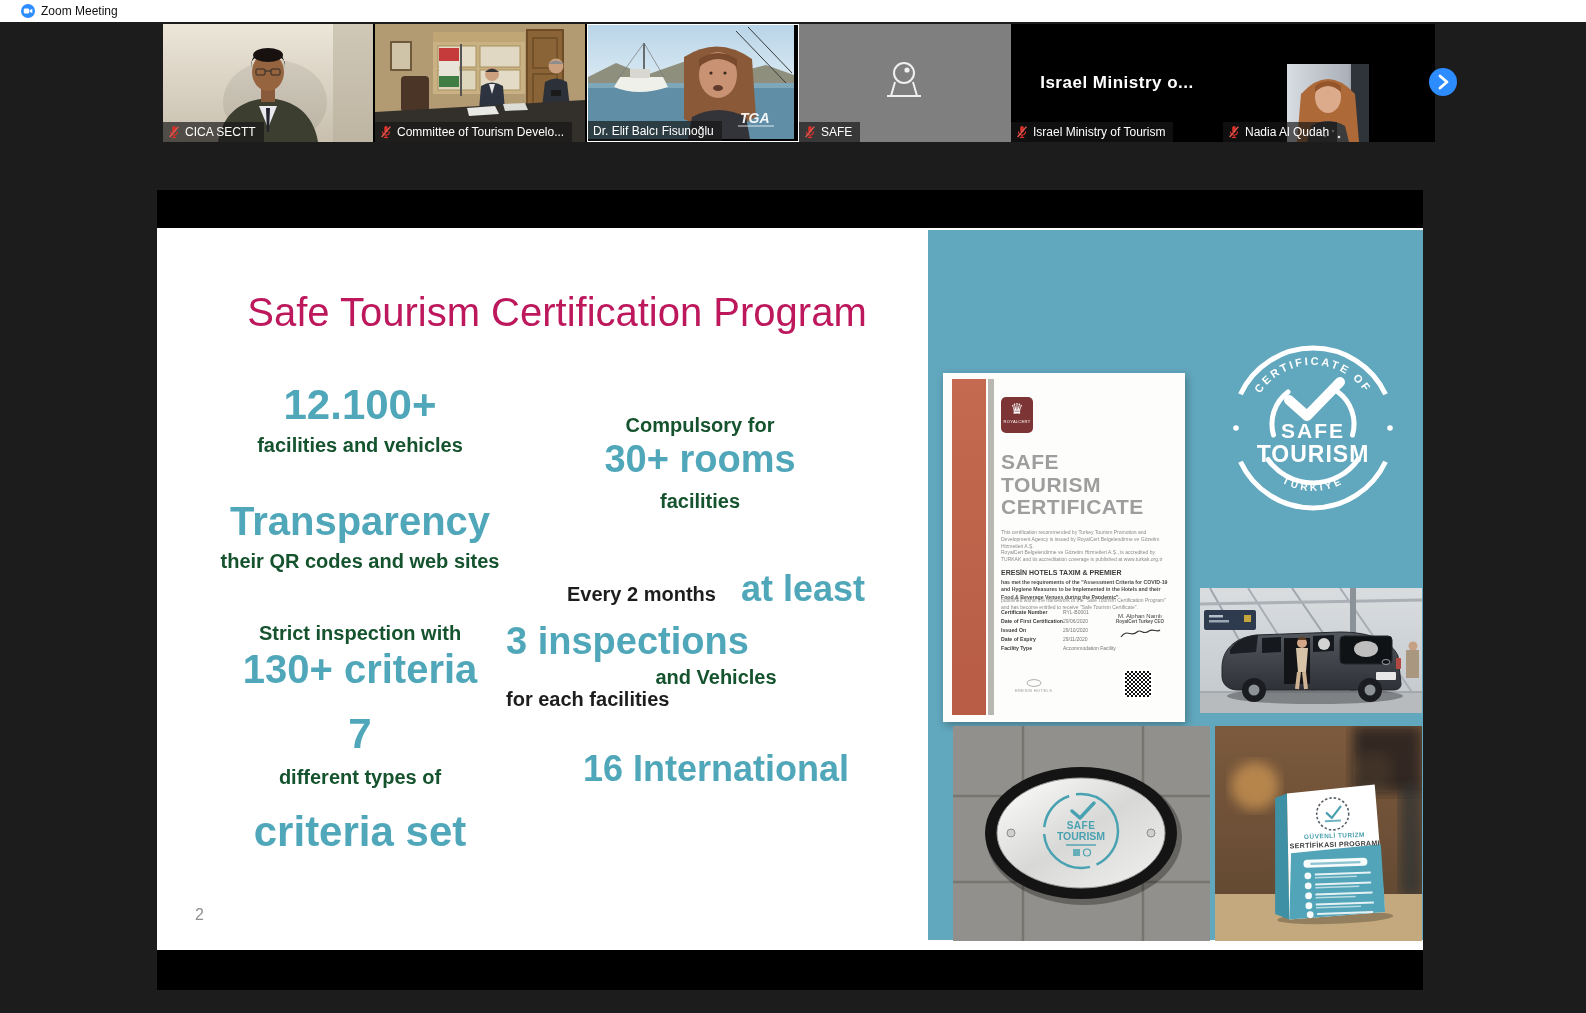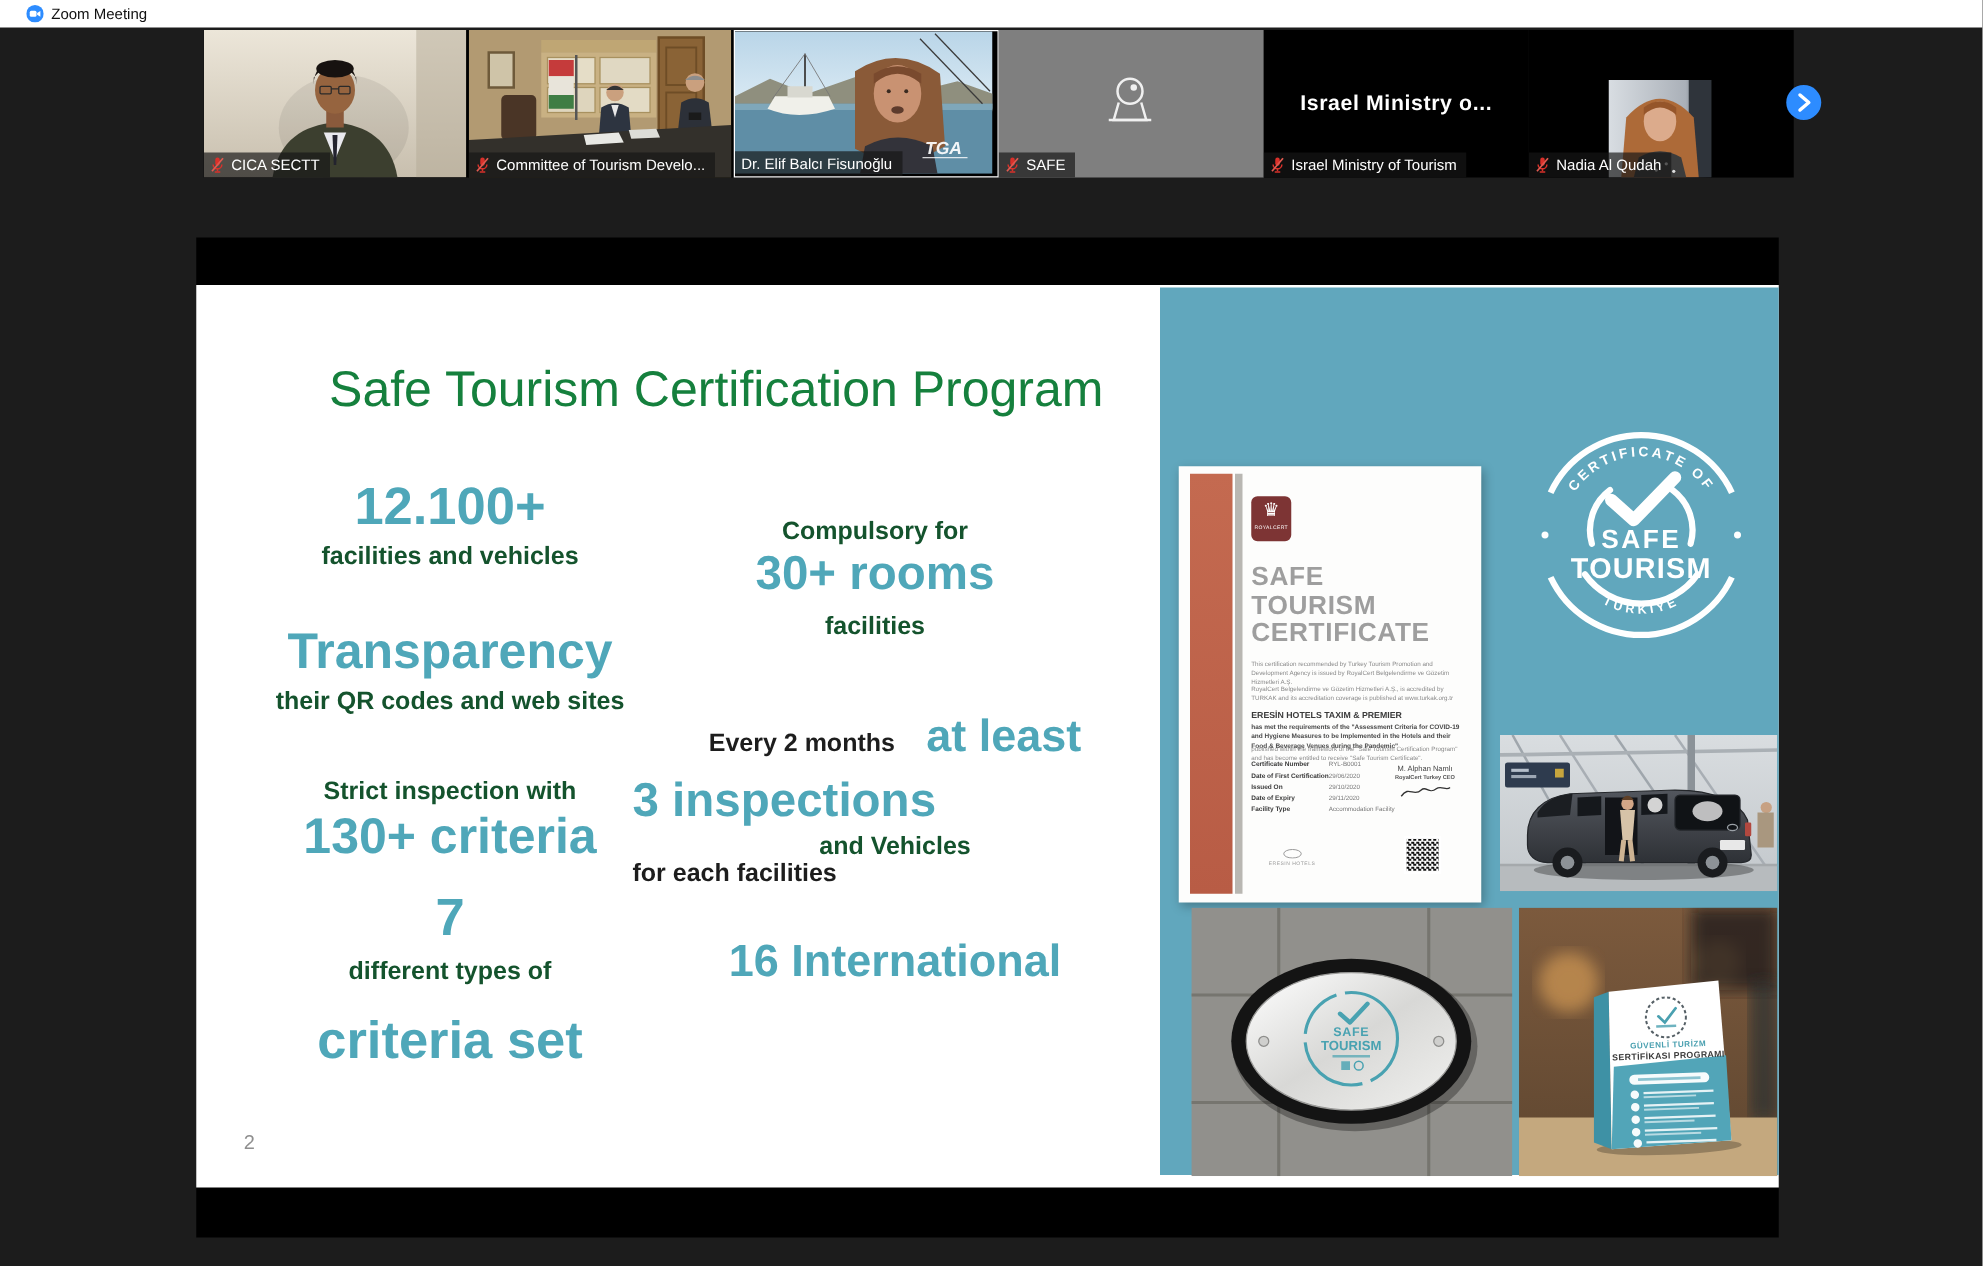--- a/index.html
+++ b/index.html
@@ -17,22 +17,22 @@
   .name-tag{position:absolute;left:0;bottom:0;height:20px;background:rgba(22,22,22,.68);
     display:flex;align-items:center;gap:5px;padding:0 8px 0 5px;z-index:5;}
   .name-tag span{color:#fff;font-size:12px;white-space:nowrap;}
   .center-label{position:absolute;top:0;left:0;width:100%;height:100%;display:flex;align-items:center;justify-content:center;}
   .center-label span{color:#fff;font-weight:bold;font-size:17px;letter-spacing:.5px;}
   .next-btn{position:absolute;left:1429px;top:68px;width:28px;height:28px;border-radius:50%;
     background:#2d8cff;border:none;display:flex;align-items:center;justify-content:center;cursor:pointer;padding:0;}
   
   .slide{position:absolute;left:157px;top:190px;width:1266px;height:800px;background:#000;}
   .slide-white{position:absolute;left:0;top:38px;width:1266px;height:722px;background:#fff;}
-  .s-title{position:absolute;left:56px;top:62px;width:720px;text-align:center;
-    font-size:40px;color:#15803d;}
+  .s-title{position:absolute;left:40px;top:62px;width:720px;text-align:center;
+    font-size:40px;color:#be185d;}
   .t-big{position:absolute;text-align:center;color:#4fa7b9;font-weight:bold;line-height:1.05;}
   .t-label{position:absolute;text-align:center;color:#14532d;font-weight:bold;font-size:20px;line-height:1.1;}
   .lc{left:13px;width:380px;}
   .mc{left:353px;width:380px;}
   .mw{left:349px;width:420px;}
   .mixrow{position:absolute;display:flex;align-items:baseline;justify-content:center;gap:25px;}
   .mixrow .black{color:#1d1d1d;font-weight:bold;font-size:20px;}
   .mixrow .teal-lg{color:#4fa7b9;font-weight:bold;}
   .page-num{position:absolute;left:38px;top:678px;font-size:16px;color:#8f8f8f;}
   

